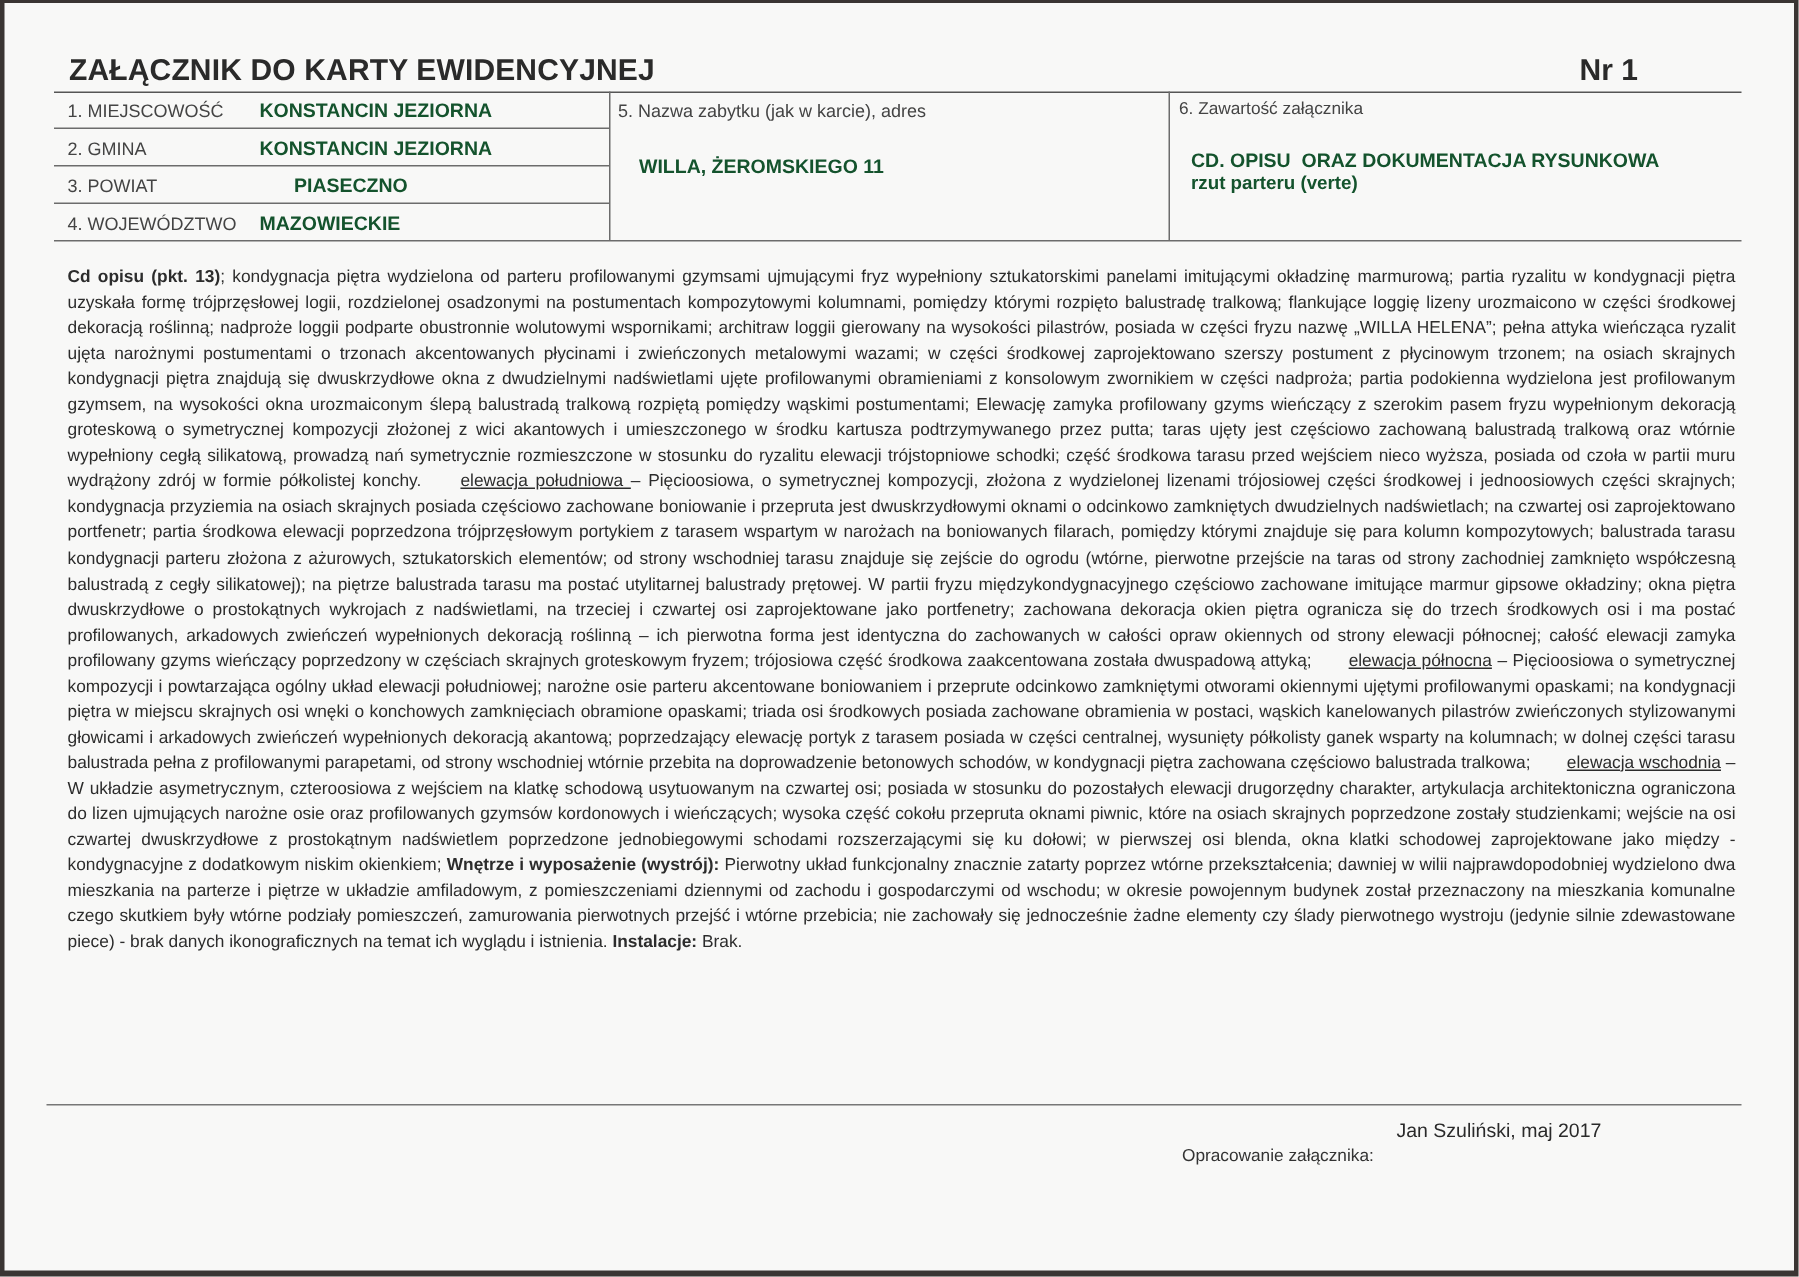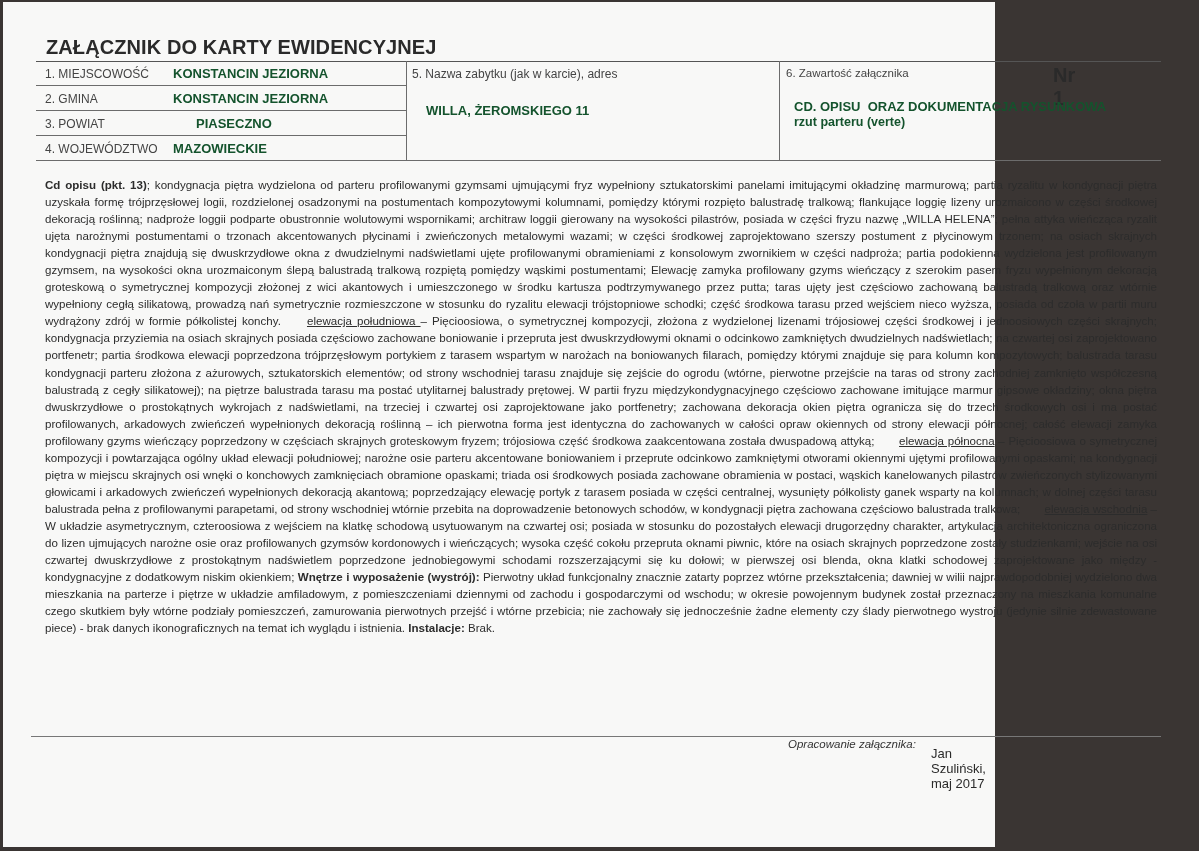--- a/index.html
+++ b/index.html
@@ -4,42 +4,42 @@
 <style>
   html, body { margin:0; padding:0; }
   body {
     width:1199px; height:851px; overflow:hidden;
     background:#3a3533;
     font-family:"Liberation Sans", sans-serif;
     color:#262626;
     position:relative;
   }
   .page {
-    position:absolute; left:3px; top:2px; width:992px; height:845px;
+    position:absolute; left:3px; top:2px; width:1193px; height:845px;
     background:#f8f8f7;
   }
   .title {
     position:absolute; left:43px; top:34px;
     font-size:20px; font-weight:bold; letter-spacing:0.1px; color:#2a2a2a;
   }
   .nr {
     position:absolute; left:1050px; top:34px;
-    font-size:20px; font-weight:bold; color:#2a2a2a;margin-top:28px;
+    font-size:20px; font-weight:bold; color:#2a2a2a;
   }
   .hline { position:absolute; height:1px; background:#6c6c6c; }
   .vline { position:absolute; width:1px; background:#6c6c6c; }
   .lbl { position:absolute; font-size:12px; color:#444; }
   .val { position:absolute; font-size:13px; font-weight:bold; color:#14532d; }
   .body-text {
     position:absolute; left:42px; top:175px; width:1112px;
     font-size:11.55px; line-height:17.05px; text-align:justify; color:#2c2c2c;
   }
   .body-text b { font-weight:bold; }
   .body-text u { text-decoration:underline;padding-left:21px; }
-  .footer-lbl { position:absolute; left:785px; top:736px; font-size:11.5px; color:#333;font-style:italic; }
+  .footer-lbl { position:absolute; left:785px; top:763px; font-size:11.5px; color:#333; }
   .footer-val { position:absolute; left:928px; top:744px; font-size:13px; color:#2a2a2a; }
 </style>
 </head>
 <body>
 
 <div class="page">
 
   <div class="title">ZAŁĄCZNIK DO KARTY EWIDENCYJNEJ</div>
   <div class="nr">Nr 1</div>
 

